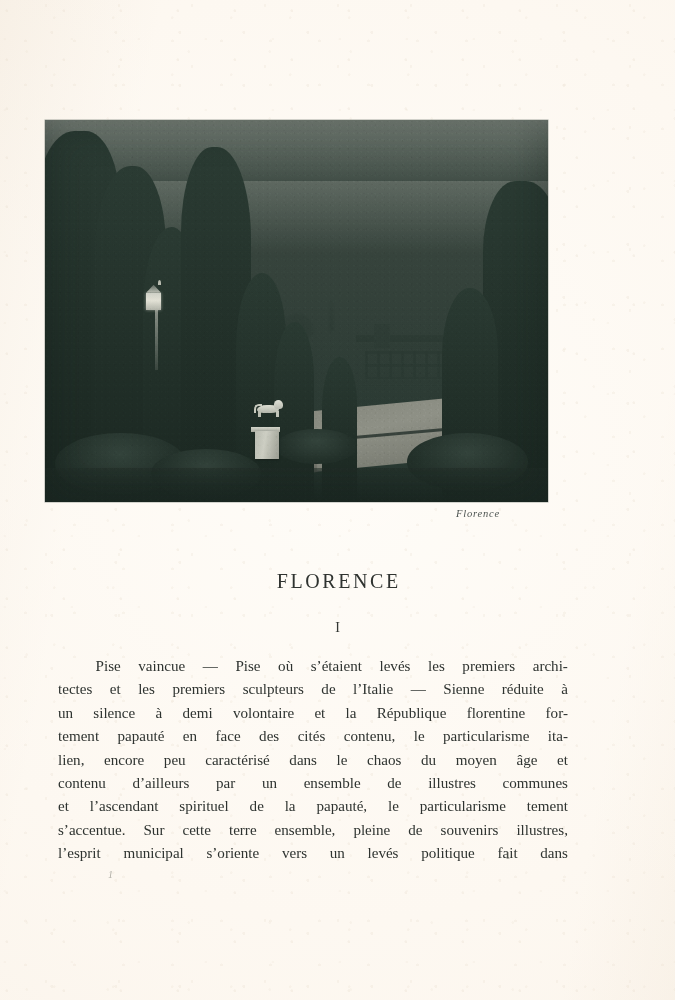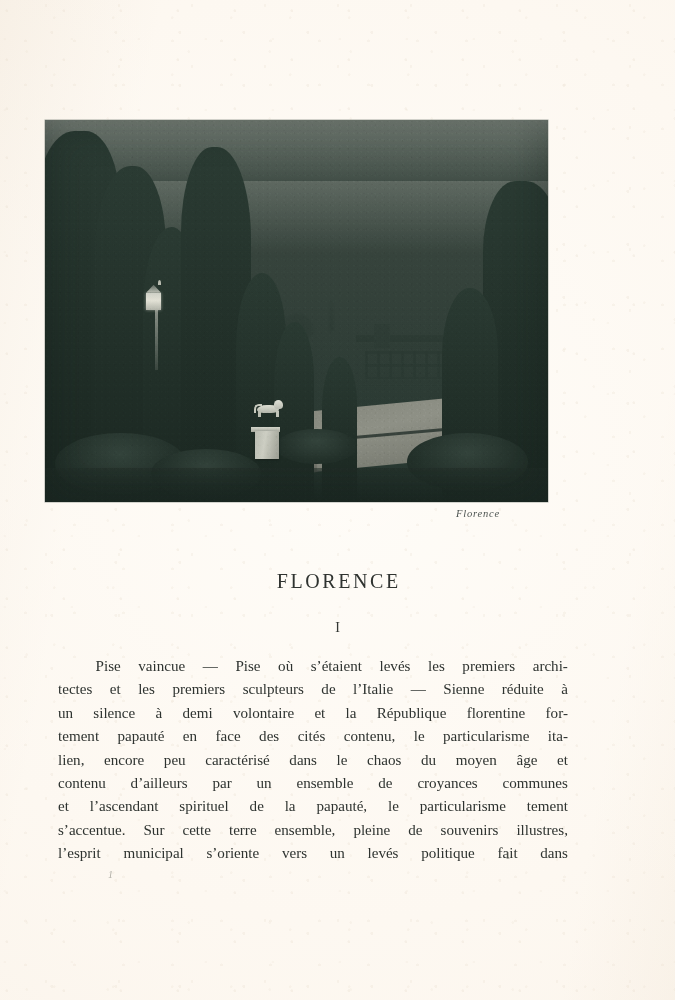--- a/index.html
+++ b/index.html
@@ -520,21 +520,21 @@
         <span>âge</span>
         <span>et</span>
       </span>
       <span class="line just">
         <span>contenu</span>
         <span>d’ailleurs</span>
         <span>par</span>
         <span>un</span>
         <span>ensemble</span>
         <span>de</span>
-        <span>croyances</span>
+        <span>illustres</span>
         <span>communes</span>
       </span>
       <span class="line just">
         <span>et</span>
         <span>l’ascendant</span>
         <span>spirituel</span>
         <span>de</span>
         <span>la</span>
         <span>papauté,</span>
         <span>le</span>

